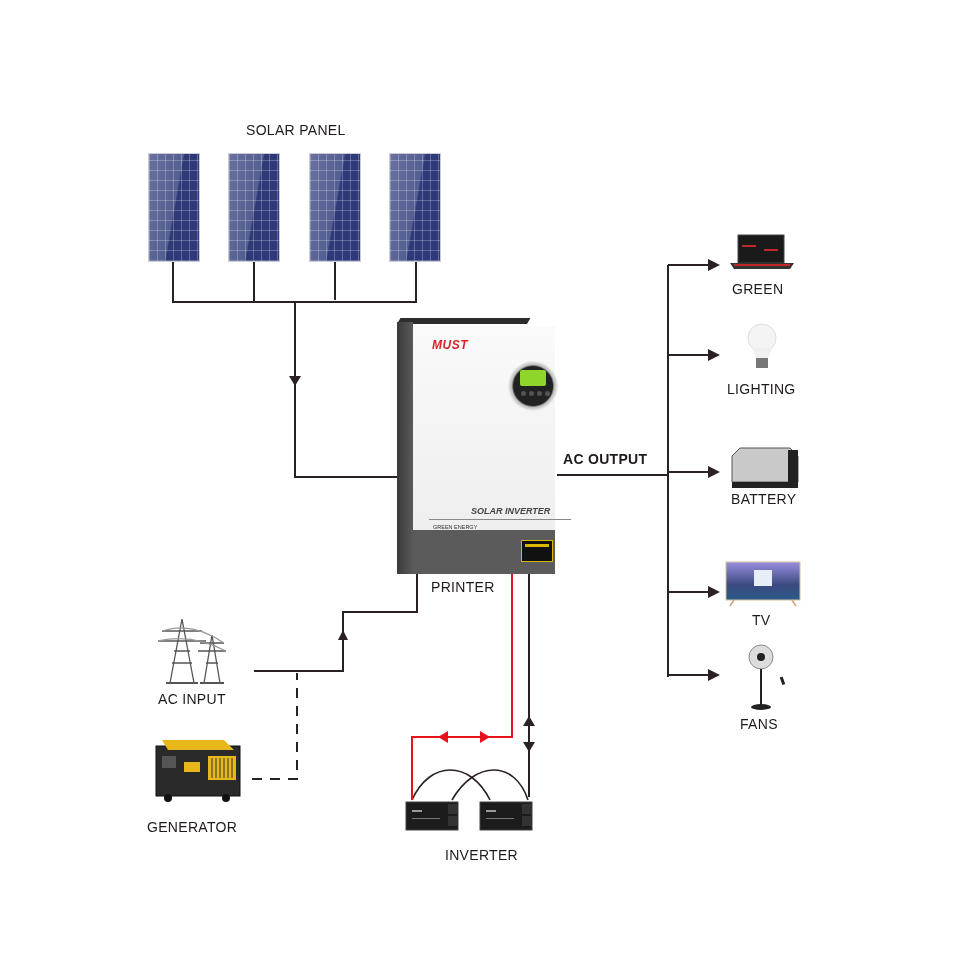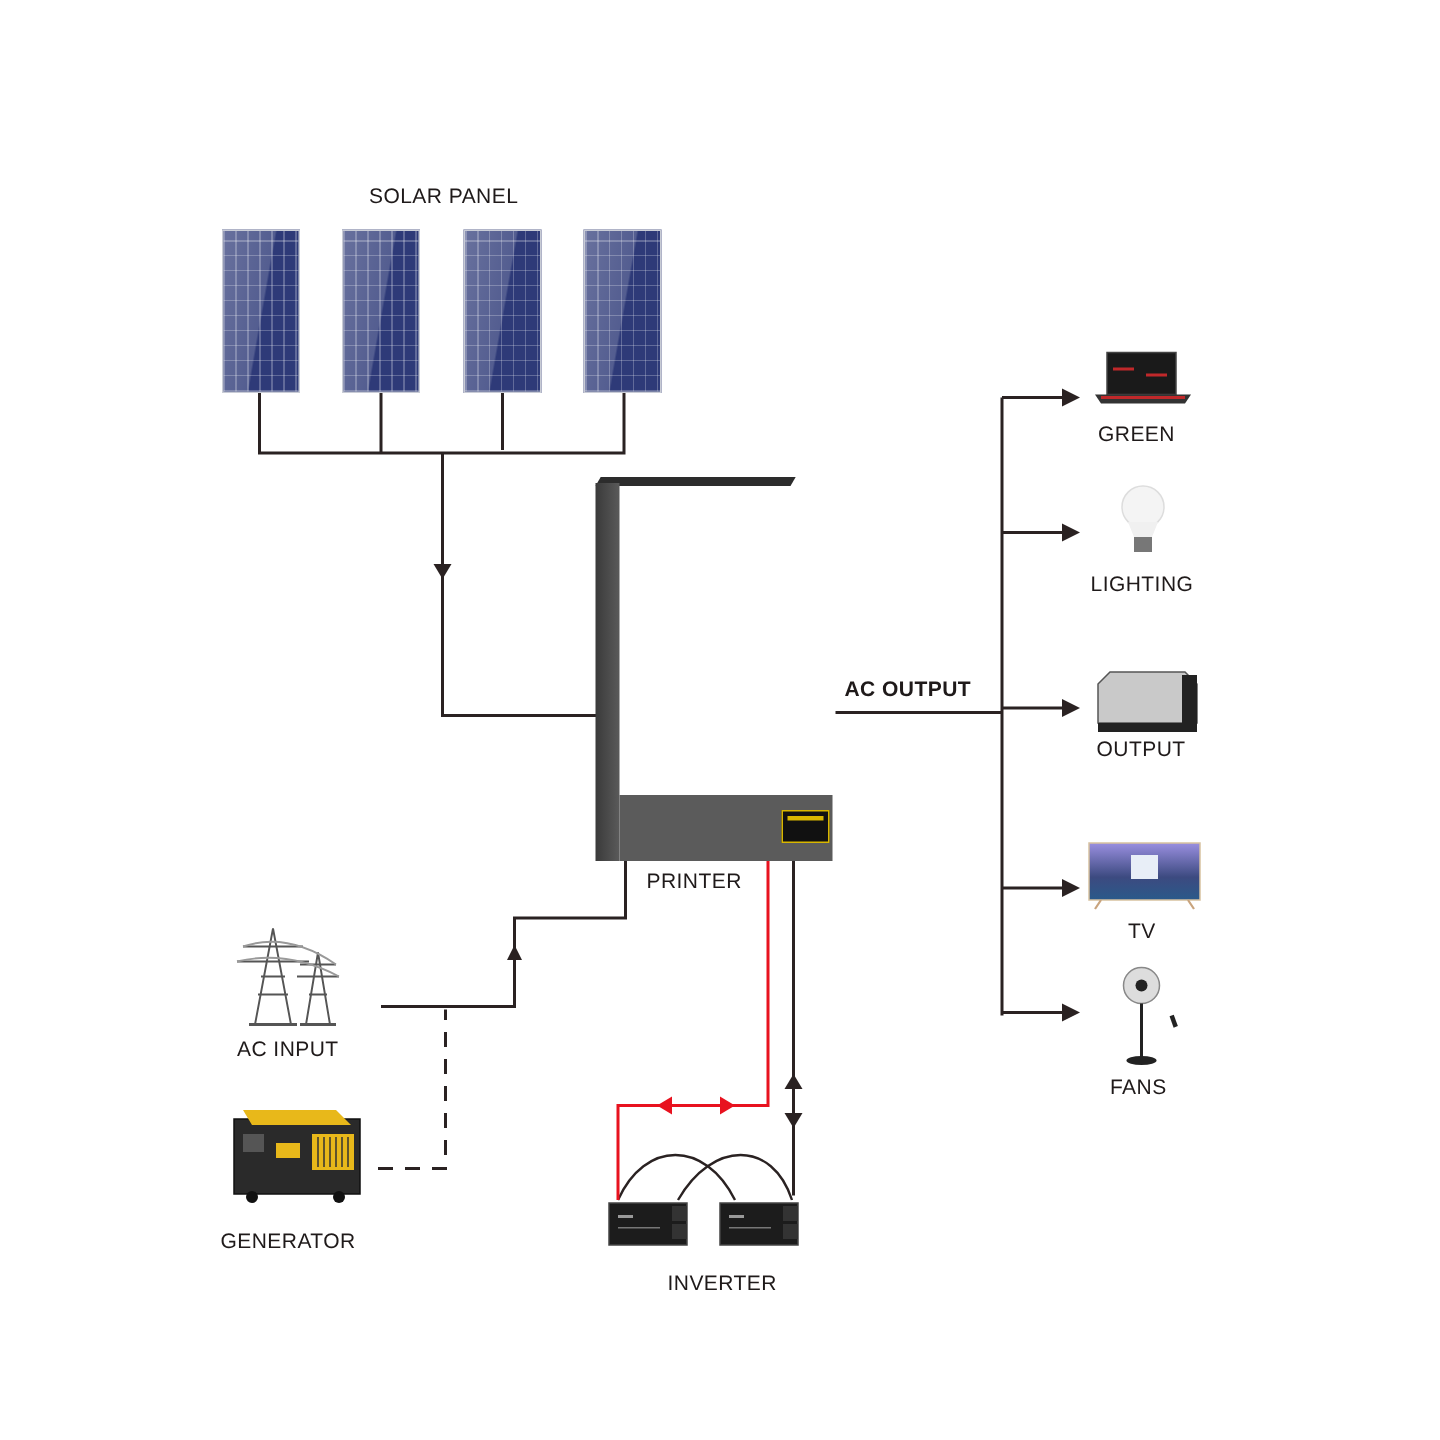--- a/index.html
+++ b/index.html
@@ -86,20 +86,35 @@
 
 <div class="lbl" style="left:246px;top:122px;">SOLAR PANEL</div>
 <div class="panel" style="left:148px;top:153px;"></div>
 <div class="panel" style="left:228px;top:153px;"></div>
 <div class="panel" style="left:309px;top:153px;"></div>
 <div class="panel" style="left:389px;top:153px;"></div>
 
 <div class="inverter">
   <div class="inv-top"></div>
   <div class="inv-side"></div>
+  <div class="inv-front">
+    <div class="brand">MUST</div>
+    <div class="lcd-ring">
+      <div class="lcd"></div>
+      <div class="lcd-btns">
+          <span></span>
+          <span></span>
+          <span></span>
+          <span></span>
+        </div>
+    </div>
+    <div class="inv-title">SOLAR INVERTER</div>
+    <div class="inv-line"></div>
+    <div class="inv-sub">GREEN ENERGY</div>
+  </div>
   <div class="inv-bottom"></div>
   <div class="caution">
       <i></i>
     </div>
 </div>
 <div class="lbl" style="left:431px;top:579px;">PRINTER</div>
 <div class="lbl" style="left:563px;top:451px;font-weight:bold;">AC OUTPUT</div>
 
 <svg class="dev" style="left:728px;top:233px;" width="70" height="40">
   <rect x="10" y="2" width="46" height="28" fill="#1a1a1a" stroke="#444"></rect>
@@ -115,21 +130,21 @@
   <path d="M10,26 L14,36 H26 L30,26 z" fill="#f0f0f0"></path>
   <rect x="14" y="36" width="12" height="10" fill="#777"></rect>
 </svg>
 <div class="lbl" style="left:727px;top:381px;">LIGHTING</div>
 
 <svg class="dev" style="left:724px;top:446px;" width="76" height="44">
   <path d="M8,10 L16,2 H66 L74,10 V36 H8 z" fill="#c9c9c9" stroke="#555"></path>
   <rect x="8" y="36" width="66" height="6" fill="#222"></rect>
   <rect x="64" y="4" width="10" height="32" fill="#222"></rect>
 </svg>
-<div class="lbl" style="left:731px;top:491px;">OUTPUT</div>
+<div class="lbl" style="left:731px;top:491px;">BATTERY</div>
 
 <svg class="dev" style="left:724px;top:560px;" width="78" height="48">
   <defs>
       <linearGradient id="tvg" x1="0" y1="0" x2="0" y2="1">
         <stop offset="0" stop-color="#9a8fe0"></stop>
         <stop offset="0.6" stop-color="#3c4a80"></stop>
         <stop offset="1" stop-color="#2a5a8a"></stop>
       </linearGradient>
     </defs>
   <rect x="2" y="2" width="74" height="38" fill="url(#tvg)" stroke="#d7c2a0"></rect>

